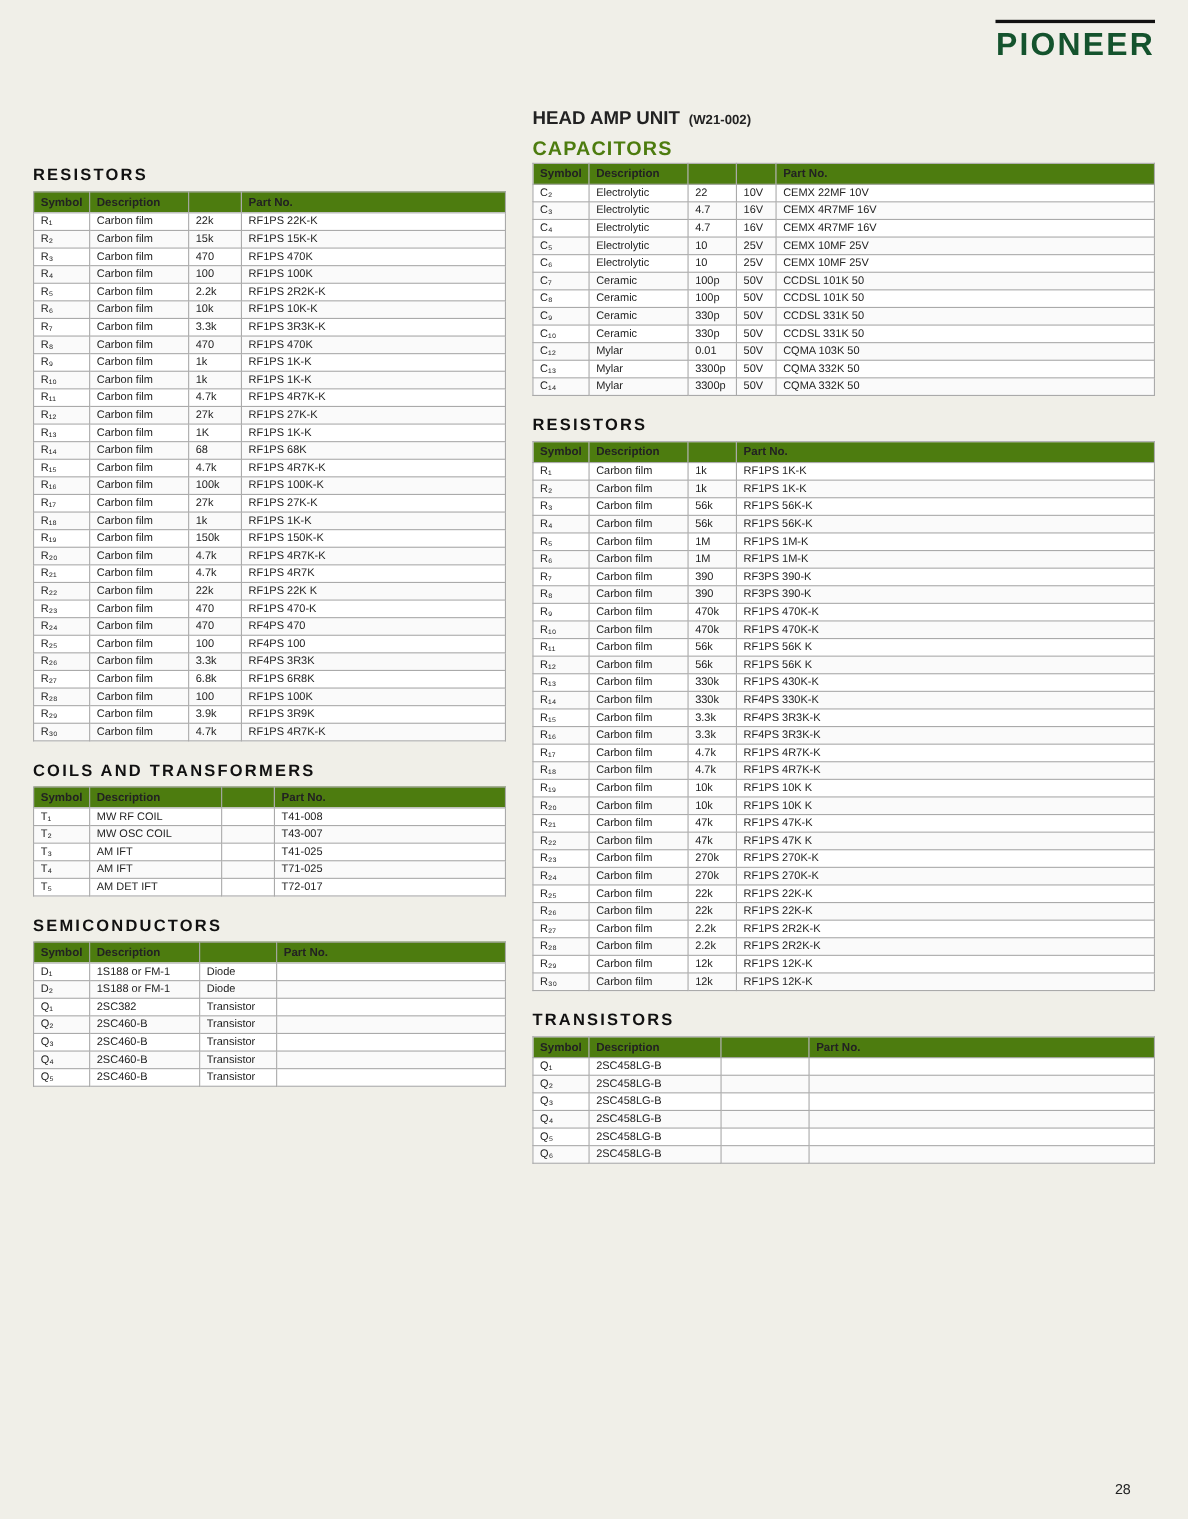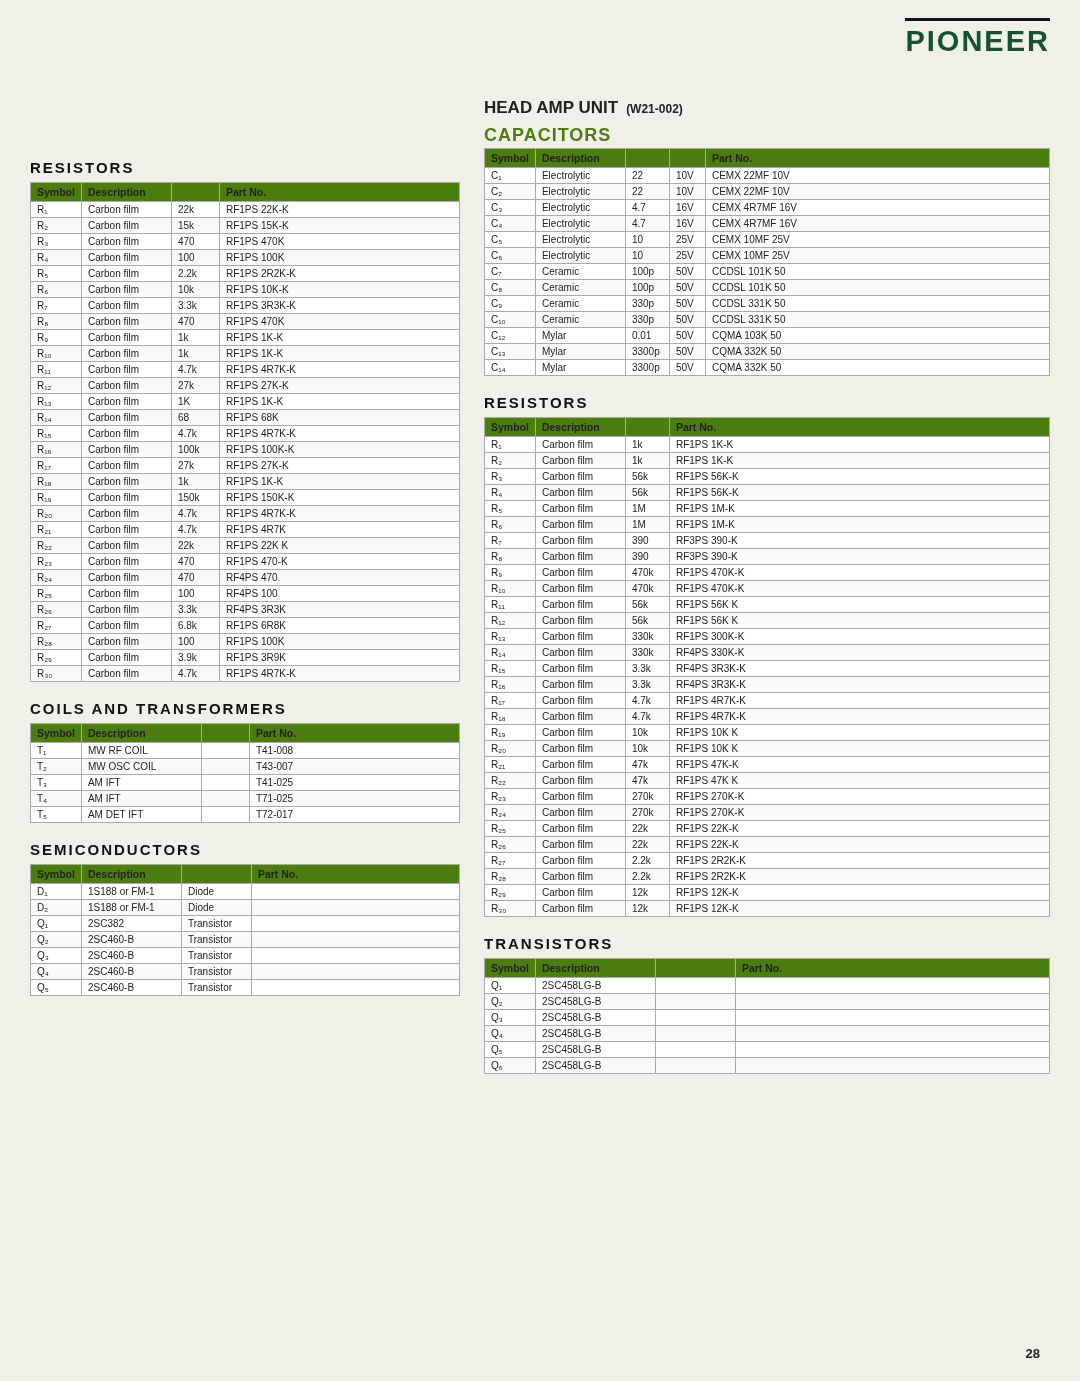--- a/index.html
+++ b/index.html
@@ -29,23 +29,23 @@
       font-family: 'Arial Black', Arial, sans-serif;
       letter-spacing: 2px;
       color: #14532d;
       border-top: 3px solid #111;
       padding-top: 4px;
     }
     
     .page-number {
       position: absolute;
       bottom: 20px;
-      right: 40px;
+      right: 52px;
       font-size: 13px;
-      font-weight: bold;
+      font-weight: normal;
     }
     
     .section-title {
       font-size: 15px;
       font-weight: 900;
       font-family: 'Arial Black', Arial, sans-serif;
       letter-spacing: 2px;
       margin-bottom: 6px;
       color: #111;
     }
@@ -442,27 +442,20 @@
           <thead>
             <tr>
               <th style="width:40px;">Symbol</th>
               <th style="width:90px;">Description</th>
               <th style="width:44px;"></th>
               <th style="width:36px;"></th>
               <th>Part No.</th>
             </tr>
           </thead>
           <tbody id="capacitors-body">
-          <tr>
-                <td>C₁</td>
-                <td>Electrolytic</td>
-                <td>22</td>
-                <td>10V</td>
-                <td>CEMX 22MF 10V</td>
-              </tr>
               <tr>
                 <td>C₂</td>
                 <td>Electrolytic</td>
                 <td>22</td>
                 <td>10V</td>
                 <td>CEMX 22MF 10V</td>
               </tr>
               <tr>
                 <td>C₃</td>
                 <td>Electrolytic</td>
@@ -625,21 +618,21 @@
               <tr>
                 <td>R₁₂</td>
                 <td>Carbon film</td>
                 <td>56k</td>
                 <td>RF1PS 56K K</td>
               </tr>
               <tr>
                 <td>R₁₃</td>
                 <td>Carbon film</td>
                 <td>330k</td>
-                <td>RF1PS 300K-K</td>
+                <td>RF1PS 430K-K</td>
               </tr>
               <tr>
                 <td>R₁₄</td>
                 <td>Carbon film</td>
                 <td>330k</td>
                 <td>RF4PS 330K-K</td>
               </tr>
               <tr>
                 <td>R₁₅</td>
                 <td>Carbon film</td>

